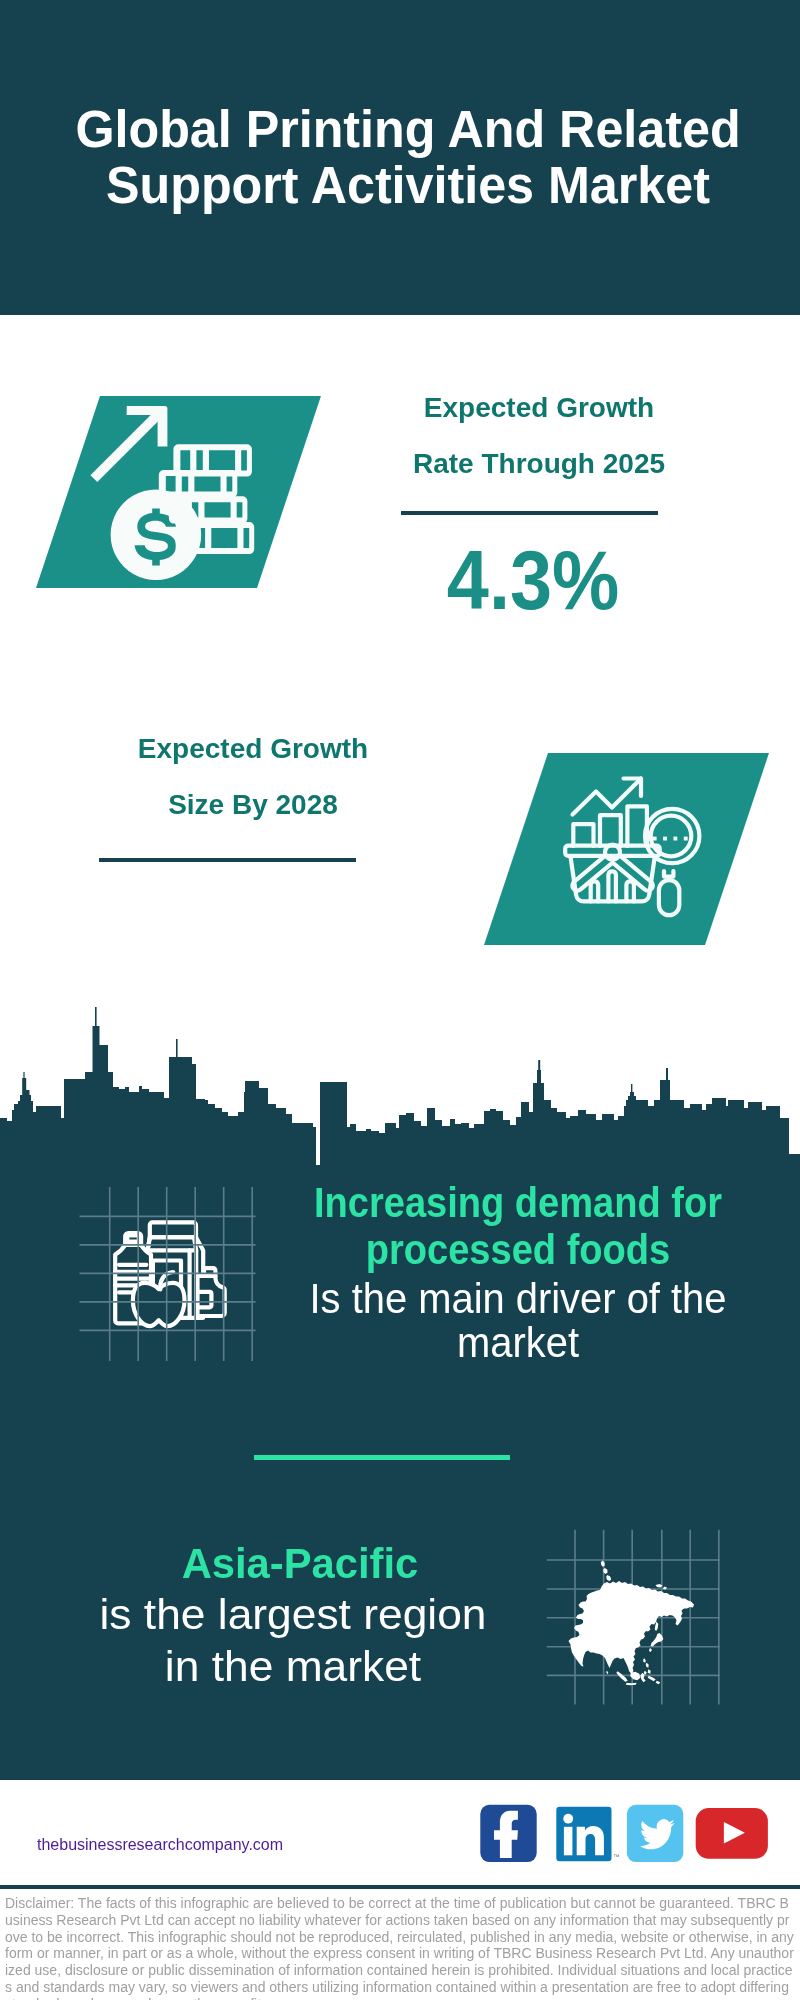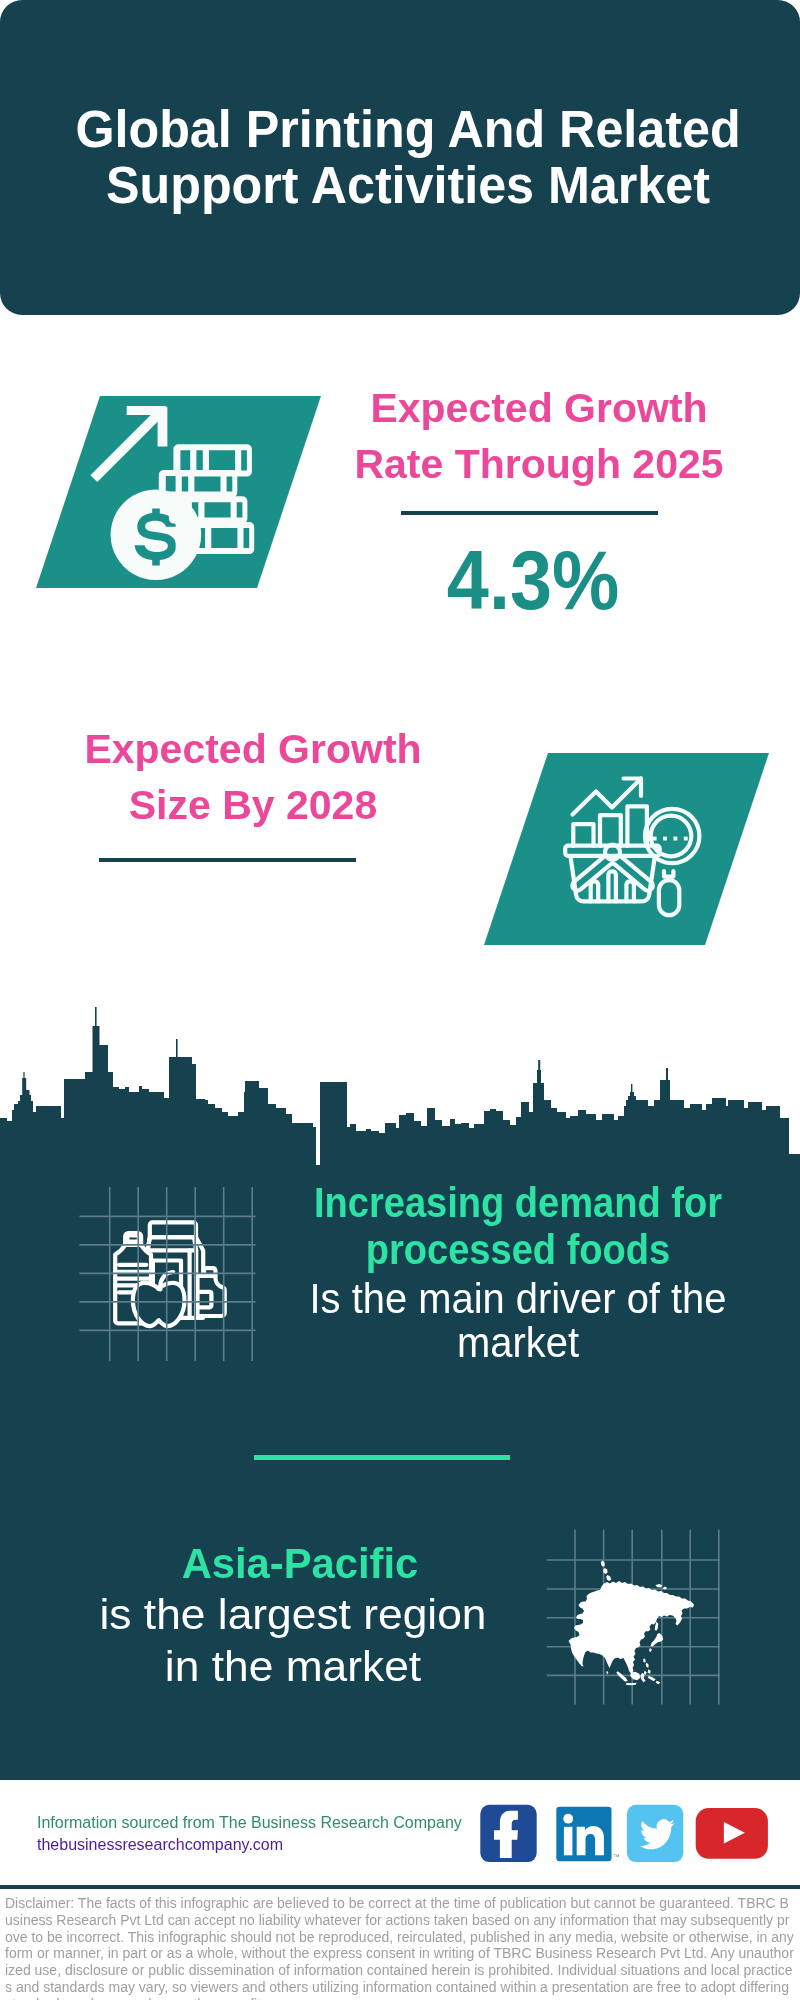--- a/index.html
+++ b/index.html
@@ -10,40 +10,39 @@
     position:relative;
     overflow:hidden;
     -webkit-font-smoothing:antialiased;
   }
   .page { position:relative; width:800px; height:2000px; background:#fff; }
 
   
   .header {
     position:absolute; left:0; top:0; width:800px; height:315px;
     background:#16414f;
-    border-radius:22px;
   }
   .header-title {
     position:absolute; left:8px; top:102px; width:800px;
     text-align:center; color:#ffffff;
     font-size:51px; font-weight:bold; line-height:56px;
     transform:scaleX(0.985); white-space:nowrap;
   }
 
   
   .para {
     position:absolute; width:221px; height:192px;
     background:#1b9088;
     transform:skewX(-18.43deg);
   }
 
   
   .stat-head {
-    position:absolute; text-align:center; color:#ec4899;
-    font-size:41px; font-weight:bold; line-height:56px;
+    position:absolute; text-align:center; color:#0f766e;
+    font-size:28px; font-weight:bold; line-height:56px;
   }
   .stat-rule { position:absolute; height:5px; background:#16414f; }
   .stat-val  { position:absolute; text-align:center; color:#1b8f86; font-weight:bold; }
 
   
   .dark { position:absolute; left:0; top:1165px; width:800px; height:615px; background:#16414f; }
   .skyline { position:absolute; left:0; top:1006px; width:800px; height:164px; display:block; }
   .icon-abs { position:absolute; display:block; }
 
   .blk-title { position:absolute; text-align:center; color:#2ce3a4; font-weight:bold; white-space:nowrap; }
@@ -219,21 +218,20 @@
     <span>in the market</span>
   </div>
   <svg class="icon-abs" style="left:543px;top:1525px;" width="182" height="184" viewBox="543 1525 182 184">
     <g stroke="#5b7d8b" stroke-width="1.6">
       <path d="M575 1529.7 V1704.5 M603.6 1529.7 V1704.5 M632.2 1529.7 V1704.5 M661.8 1529.7 V1704.5 M690.2 1529.7 V1704.5 M718.8 1529.7 V1704.5"></path>
       <path d="M546.8 1560 H719.8 M546.8 1589 H719.8 M546.8 1617.7 H719.8 M546.8 1646.7 H719.8 M546.8 1675.4 H719.8"></path>
     </g>
     <path fill="#ffffff" d="M600,1590 601.5,1586.5 604,1583.5 607,1582 610,1583.5 613,1581.5 616,1583 619,1581 622,1583 625,1582 628,1584 631,1583.5 634,1585.5 637,1585 640,1587 643,1586.5 646,1588.5 649,1588 652,1590 655,1589.5 658,1591.5 661,1591 664,1593 667,1593 670,1595 673,1595 676,1596.5 679,1596.5 682,1598.5 685,1598.5 688,1600.5 691,1601.5 694,1604.5 693,1607.5 690,1607 687,1608.5 684,1608.5 681.5,1610.5 682.5,1613.5 681,1616 682,1619 680,1622.5 677.5,1625.5 675.5,1624 676.5,1620.5 675,1617.5 672.5,1615.5 669.5,1615 667,1616.5 664,1615.5 661.5,1617 659,1616 657,1618.5 656,1622 654,1624.5 651.5,1624 649.5,1626.5 650.5,1629.5 648,1631.5 646,1631 644,1633.5 645,1636.5 643,1639 641,1639.5 639.5,1642.5 640.5,1645.5 638,1647.5 636,1648 634.5,1651 635.5,1654 633.5,1656.5 635,1659.5 633,1662 634,1665 632.5,1668 633.5,1671 631,1673.5 629,1671 628,1667.5 626.5,1664 625,1661 623.5,1658 620.5,1659 617.5,1657.5 614.5,1658.5 612.5,1661 611,1664.5 609.5,1668 608,1665 606.5,1661.5 605,1658 602.5,1655.5 599.5,1654 596.5,1653.5 593.5,1652.5 590.5,1652.5 588,1650.5 585.5,1652 584,1655.5 583,1659.5 582.5,1663.5 583.5,1666.5 581.5,1666 579,1663 576.5,1659.5 574,1656 572,1652.5 571,1648.5 570.5,1644.5 568.5,1641 571,1638.5 574,1637.5 577,1637 579.5,1635 578.5,1632 576,1630.5 574,1628 575.5,1625.5 578,1625 580.5,1624.5 583,1623 583,1620 580.5,1619 578,1619 576,1617.5 577.5,1615 580,1614 582.5,1613.5 584,1611 582.5,1608.5 580,1607.5 578.5,1605 580.5,1602.5 583,1601.5 585.5,1601.5 587,1599 586.5,1596 588.5,1594 591.5,1592.5 594.5,1591.5 597,1590.5ZM602.5,1560.5 604.5,1562.5 604.8,1565.5 603,1566.8 601.2,1565 600.8,1562.2ZM604.8,1568 607.2,1569.6 607.6,1572.6 605.6,1574 603.6,1572.4 603.2,1569.8ZM607.4,1575 610.2,1576.6 611.2,1579.4 609.2,1581 606.8,1579.4 606.2,1576.8ZM655.5,1585 659.5,1584 662.5,1585.5 660.5,1587.5 657,1587ZM664,1586.5 667,1587.5 665.5,1589.5 663,1589ZM656.5,1621.5 658.3,1624 657.7,1628.5 656.1,1631 654.7,1629.5 655.3,1625.5ZM659.5,1633 661.9,1635.5 663.3,1639 661.3,1641.5 658.3,1642 655.3,1644 652.7,1646.5 650.5,1646 651.5,1643 653.9,1640.5 656.3,1637 657.3,1634ZM649.9,1648 651.9,1649.5 650.9,1652 648.9,1651ZM644.3,1658.3 645.7,1660.3 645.3,1662.7 643.3,1661.7 643.3,1659.3ZM646.7,1662.7 648.7,1664.7 648.3,1667.7 646.3,1666.7 645.7,1664.3ZM648.3,1669.3 650.7,1670.7 650.3,1673.7 647.7,1672.7ZM644.7,1670.7 646.7,1672.3 645.7,1674.7 643.7,1673.3ZM617.7,1671.3 621.7,1674.3 625.7,1677.7 627.7,1680.7 625.3,1681.7 621.7,1678.7 618.3,1675.3 616.3,1672.7ZM626.7,1682.7 631.7,1683.3 636.7,1682.7 635.7,1684.7 630.3,1685.3 625.7,1684.7ZM630.7,1672.7 635.3,1671.7 639.3,1673.7 640.3,1677.7 637.3,1680.3 633.3,1679.3 630.3,1676.3ZM642.3,1672.7 644.7,1674.7 643.7,1678.3 645.7,1680.7 643.3,1682.3 641.3,1679.3 640.3,1675.7ZM648.7,1675.7 652.3,1677.3 655.7,1679.3 653.7,1681.3 650.3,1679.3 647.7,1677.7ZM656.7,1680.7 660.3,1682.3 658.7,1684.3 655.7,1682.7ZM606.7,1670.7 608.3,1672.3 607.7,1674.3 606.3,1672.7Z"></path>
   </svg>
 
-  <div class="src-line1">Information sourced from The Business Research Company</div>
   <div class="src-line2">thebusinessresearchcompany.com</div>
   <svg class="icon-abs" style="left:476px;top:1800px;" width="300" height="68" viewBox="476 1800 300 68">
     <g>
       <rect x="480.3" y="1804.8" width="56.4" height="57.3" rx="9" fill="#1f4b96"></rect>
       <path fill="#ffffff" d="M517.9 1830.2 h-6.2 v-6.1 c0 -2.6 1.1 -4.4 4.1 -4.4 h2.1 v-9.0 h-6.5 c-8.1 0 -11.5 4.6 -11.5 11.9 v7.6 h-5.9 v9.6 h5.9 v18.2 h11.8 v-18.2 h5.6 z"></path>
     </g>
     <g>
       <rect x="556.3" y="1806.8" width="55.2" height="54.4" rx="3.2" fill="#0d79b4"></rect>
       <rect x="563.9" y="1826.8" width="8.5" height="28.5" fill="#ffffff"></rect>
       <circle cx="568.2" cy="1818.7" r="4.9" fill="#ffffff"></circle>

